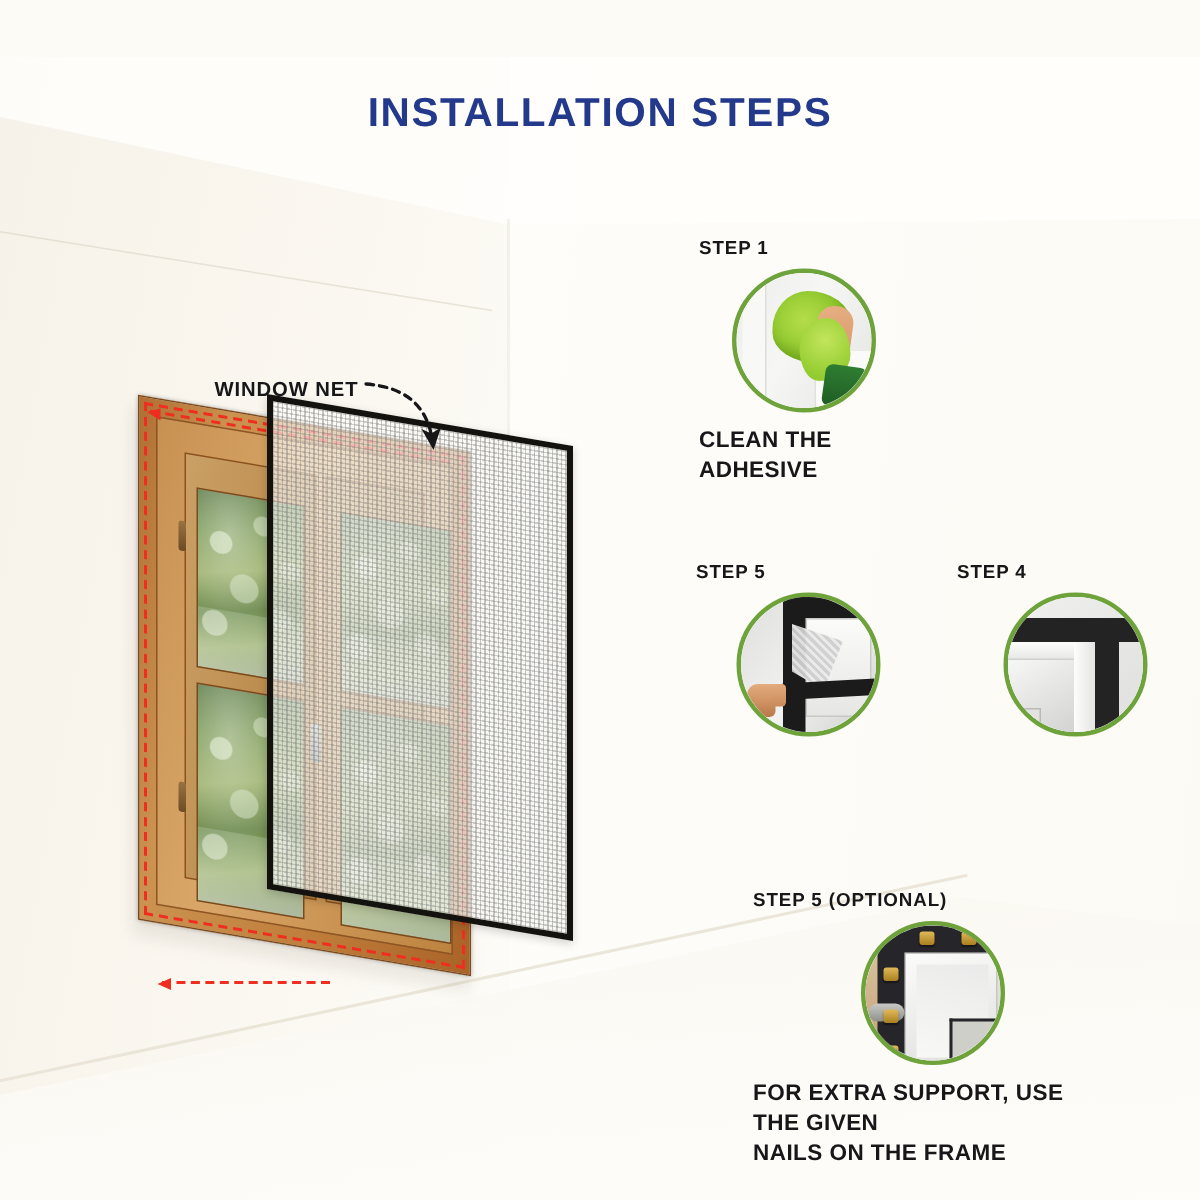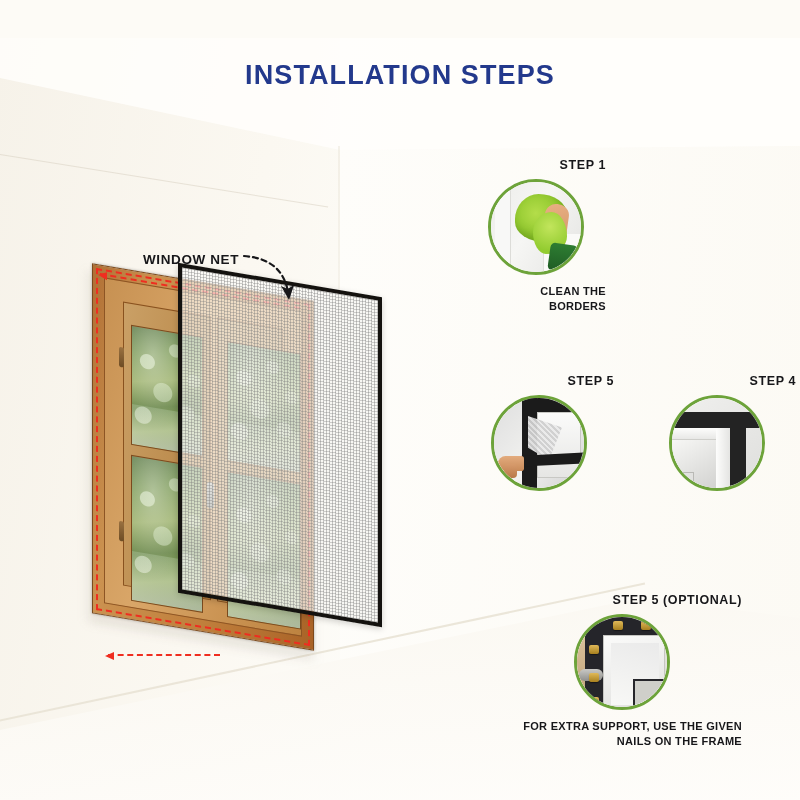--- a/index.html
+++ b/index.html
@@ -192,36 +192,36 @@
 
   
   .net-label {
     position: absolute; left: 143px; top: 198px;
     font-size: 13.5px; font-weight: bold; letter-spacing: .6px; color: #17171a;
   }
   .net-arrow { position: absolute; left: 240px; top: 196px; }
 
   
   .steps { position: absolute; left: 440px; top: 0; width: 360px; height: 800px; }
-  .step { position: absolute; text-align: right; }
+  .step { position: absolute; text-align: left; }
   .step-title {
     font-size: 12.5px; font-weight: bold; letter-spacing: .6px;
     color: #17171a; margin-bottom: 7px; white-space: nowrap;
   }
   .circle {
     position: relative;
     width: 96px; height: 96px; margin: 0 auto;
     border-radius: 50%;
     border: 3.5px solid #6da33a;
     overflow: hidden;
     background: #fff;
   }
   .step-caption {
     margin-top: 9px;
-    font-size: 11px; font-weight: bold; line-height: 1.32;
+    font-size: 15px; font-weight: bold; line-height: 1.32;
     letter-spacing: .3px; color: #17171a;
   }
 
   .s1 { left: 26px;  top: 120px; width: 140px; }
   .s2 { left: 200px; top: 120px; width: 155px; }
   .s3 { left: 24px;  top: 336px; width: 150px; }
   .s4 { left: 198px; top: 336px; width: 158px; }
   .s5 { left: 62px;  top: 555px; width: 240px; }
 
   
@@ -357,21 +357,21 @@
         <div class="a1-wall"></div>
         <div class="a1-panel"></div>
         <div class="a1-panel2"></div>
         <div class="a1-cloth"></div>
         <div class="a1-hand"></div>
         <div class="a1-cloth2"></div>
         <div class="a1-cuff"></div>
       </div>
       <div class="step-caption">
         <span>CLEAN THE</span><br>
-        <span>BORDERS</span>
+        <span>ADHESIVE</span>
       </div>
     </div>
 
 
     <div class="step s3">
       <div class="step-title">STEP 5</div>
       <div class="circle">
         <div class="a3-bg"></div>
         <div class="a3-white"></div>
         <div class="a3-frame-v"></div>

